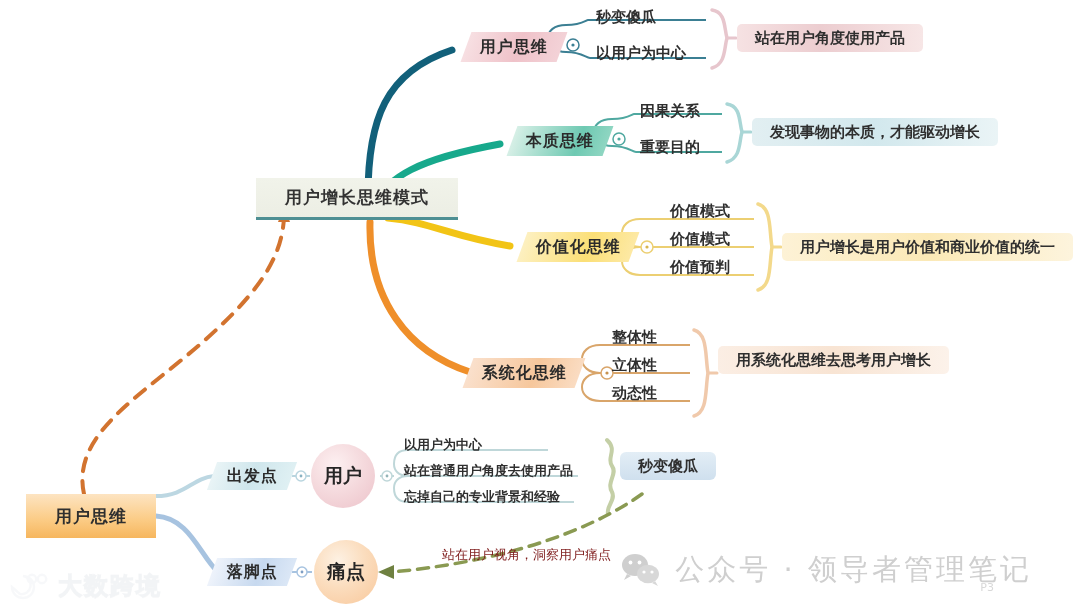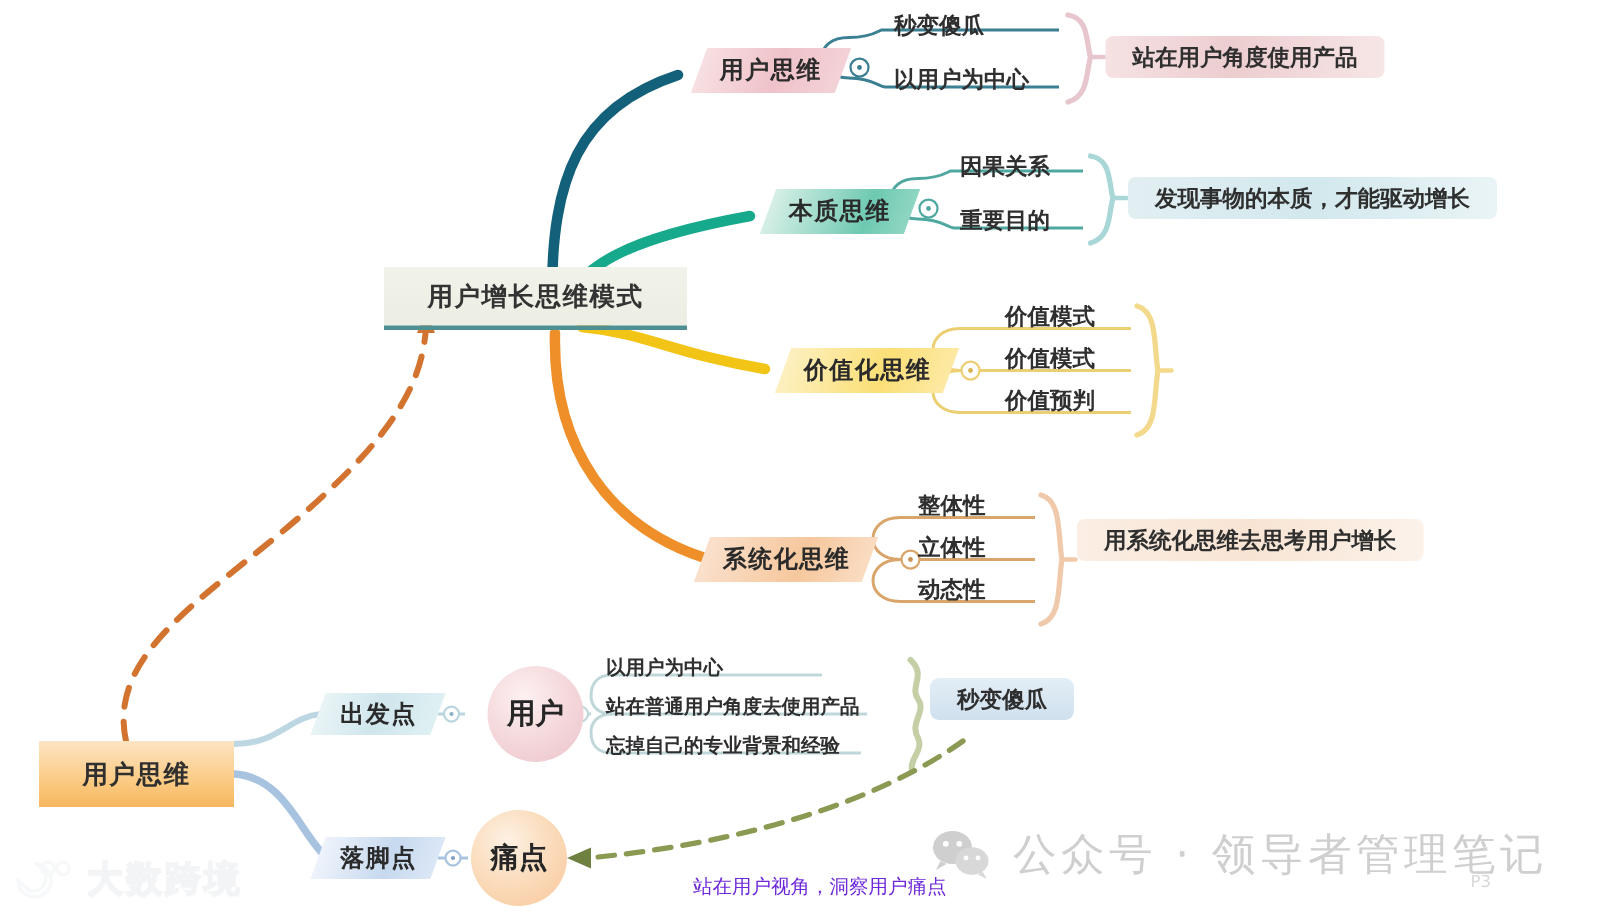--- a/index.html
+++ b/index.html
@@ -171,20 +171,21 @@
   <div class="leaf" style="left:640px; top:102px;">因果关系</div>
   <div class="leaf" style="left:640px; top:138px;">重要目的</div>
   <div class="bubble bub-teal" style="left:752px; top:118px; height:28px;">发现事物的本质，才能驱动增长</div>
 
   <div class="node plg plg-yellow" style="left:522px; top:232px; width:112px; height:30px;">
     <span>价值化思维</span>
   </div>
   <div class="leaf" style="left:670px; top:202px;">价值模式</div>
   <div class="leaf" style="left:670px; top:230px;">价值模式</div>
   <div class="leaf" style="left:670px; top:258px;">价值预判</div>
+  <div class="bubble bub-yellow" style="left:782px; top:233px; height:28px;">用户增长是用户价值和商业价值的统一</div>
 
   <div class="node plg plg-orange" style="left:468px; top:358px; width:112px; height:30px;">
     <span>系统化思维</span>
   </div>
   <div class="leaf" style="left:612px; top:328px;">整体性</div>
   <div class="leaf" style="left:612px; top:356px;">立体性</div>
   <div class="leaf" style="left:612px; top:384px;">动态性</div>
   <div class="bubble bub-peach" style="left:718px; top:346px; height:28px;">用系统化思维去思考用户增长</div>
 
   <div class="gradbox" style="left:26px; top:494px; width:130px; height:44px;">
@@ -192,35 +193,35 @@
   </div>
 
   <div class="node plg plg-cyan" style="left:212px; top:462px; width:80px; height:28px;">
     <span>出发点</span>
   </div>
 
   <div class="node plg plg-blue" style="left:212px; top:558px; width:80px; height:28px;">
     <span>落脚点</span>
   </div>
 
-  <div class="circ circ-pink" style="left:325px; top:444px; width:64px; height:64px;">
+  <div class="circ circ-pink" style="left:311px; top:444px; width:64px; height:64px;">
     <span>用户</span>
   </div>
 
   <div class="circ circ-orng" style="left:314px; top:540px; width:64px; height:64px;">
     <span>痛点</span>
   </div>
 
   <div class="leaf small" style="left:404px; top:436px;">以用户为中心</div>
   <div class="leaf small" style="left:404px; top:488px;">忘掉自己的专业背景和经验</div>
   <div class="leaf small" style="left:404px; top:462px;">站在普通用户角度去使用产品</div>
 
   <div class="bubble bub-lblue" style="left:620px; top:452px; height:28px;">秒变傻瓜</div>
 
-  <div class="leaf small" style="left:462px; top:546px; font-weight:400; color:#6d28d9;margin-top:36px;">站在用户视角，洞察用户痛点</div>
+  <div class="leaf small" style="left:442px; top:546px; font-weight:400; color:#7f1d1d;">站在用户视角，洞察用户痛点</div>
 
   <div class="wm-bl">
     <svg width="42" height="30" viewBox="0 0 42 30">
       <path d="M4,16 a11,11 0 1,0 11,-11 a9,9 0 0,1 -3,18 z" fill="none" stroke="#f2f4f6" stroke-width="2.5"></path>
       <circle cx="24" cy="8" r="4.2" fill="none" stroke="#f2f4f6" stroke-width="2.5"></circle>
       <circle cx="34" cy="8" r="4.2" fill="none" stroke="#f2f4f6" stroke-width="2.5"></circle>
     </svg>
     <span class="wm-txt">大数跨境</span>
   </div>
 

